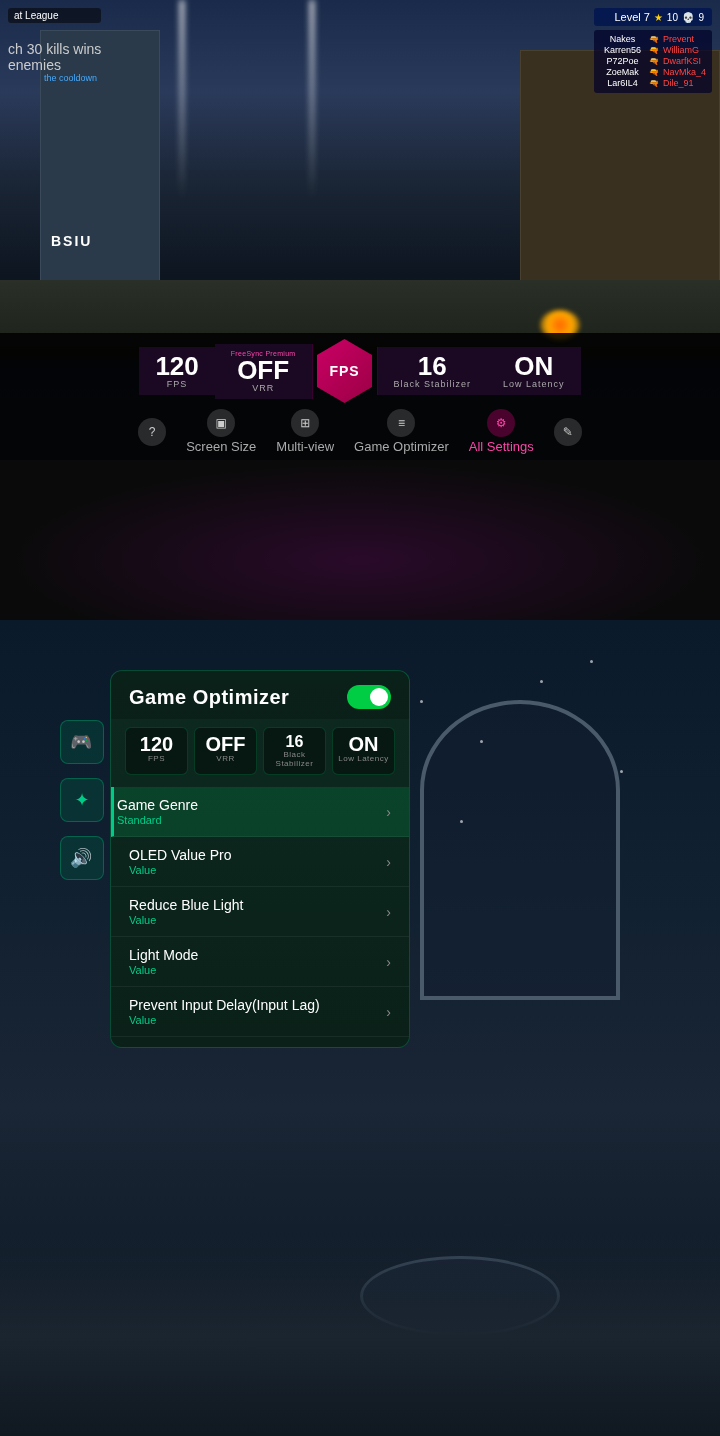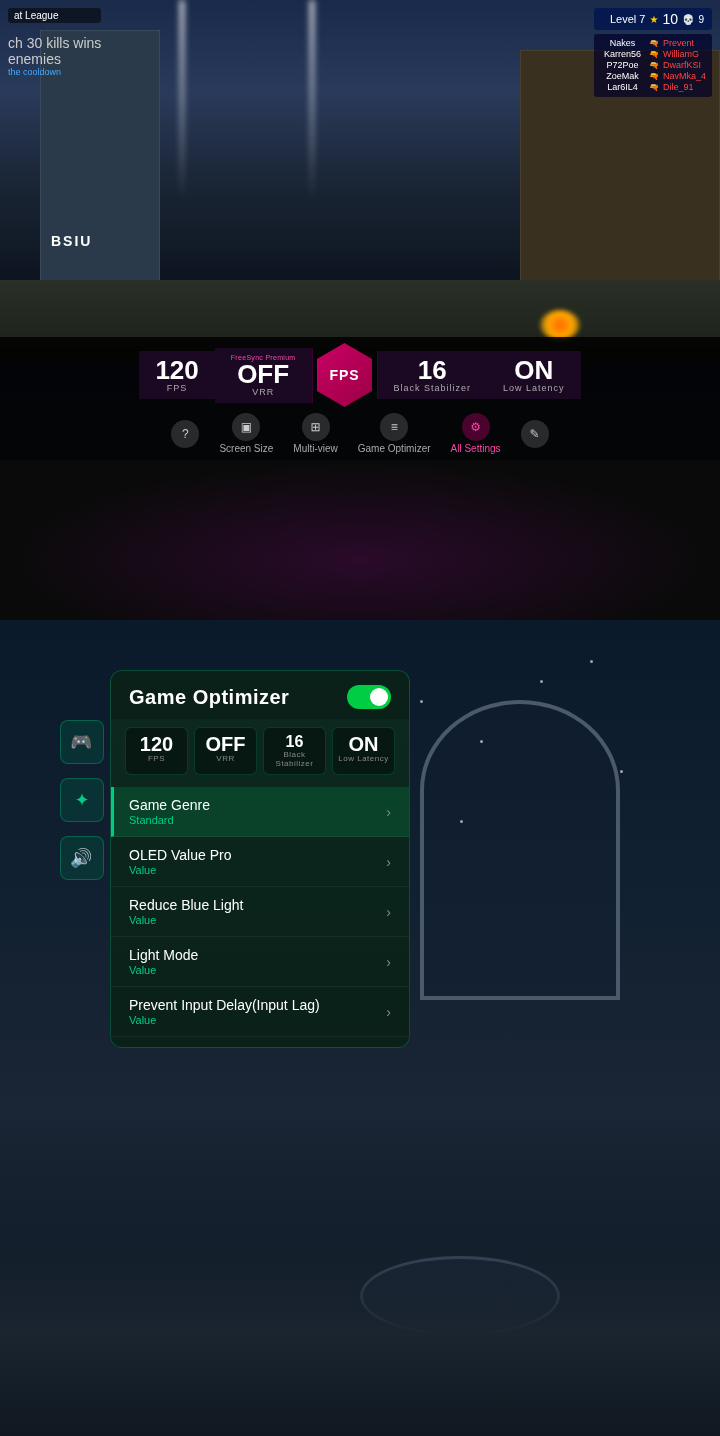--- a/index.html
+++ b/index.html
@@ -91,29 +91,30 @@
     .hud-top-left {
       position: absolute;
       top: 8px; left: 8px;
       color: #fff;
       font-size: 10px;
     }
     .hud-league {
       background: rgba(0,0,0,0.5);
       padding: 2px 6px;
       border-radius: 3px;
-      margin-bottom: 12px;
+      margin-bottom: 18px;
     }
     .hud-kills {
       color: #cccccc;
       font-size: 14px;
     }
     .hud-cooldown {
       color: #44aaff;
       font-size: 9px;
+      margin-left: 36px;
     }
 
     
     .hud-top-right {
       position: absolute;
       top: 8px; right: 8px;
       text-align: right;
     }
     .hud-level {
       background: rgba(0,20,80,0.8);
@@ -214,21 +215,21 @@
       border-radius: 50%;
       display: flex; align-items: center; justify-content: center;
       color: #ccc;
       font-size: 12px;
     }
     .ctrl-icon.active {
       background: rgba(180,0,100,0.4);
       color: #ff44aa;
     }
     .ctrl-label {
-      font-size: 10px;
+      font-size: 13px;
       color: #aaa;
     }
 
     
     .middle-section {
       position: absolute;
       top: 460px; left: 0;
       width: 720px;
       height: 200px;
       background: radial-gradient(ellipse at center, #2a0a2a 0%, #0a0a0a 70%);
@@ -387,21 +388,21 @@
       align-items: center;
       justify-content: space-between;
       padding: 10px 18px;
       border-bottom: 1px solid rgba(255,255,255,0.06);
       cursor: pointer;
     }
 
     .menu-item.active {
       background: rgba(0,150,80,0.25);
       border-left: 3px solid #00cc88;
-      padding-left: 15px;
+      padding-left: 3px;
     }
 
     .menu-item-content {}
 
     .menu-item-title {
       font-size: 14px;
       color: #fff;
       font-weight: 500;
     }
 
@@ -441,21 +442,21 @@
       <div class="hud-league">at League</div>
       <div class="hud-kills">ch 30 kills wins</div>
       <div class="hud-kills">enemies</div>
       <div class="hud-cooldown">the cooldown</div>
     </div>
 
     <div class="hud-top-right">
       <div class="hud-level">
         <span>Level 7</span>
         <span class="star-icon">★</span>
-        <span style="font-size:14px;">10</span>
+        <span style="font-size:10px;">10</span>
         <span class="skull-icon">💀</span>
         <span style="font-size:10px;">9</span>
       </div>
       <div class="scoreboard">
         <div class="score-row">
           <span class="score-name">Nakes</span>
           <span class="score-gun">🔫</span>
           <span class="score-kills">Prevent</span>
         </div>
         <div class="score-row">

